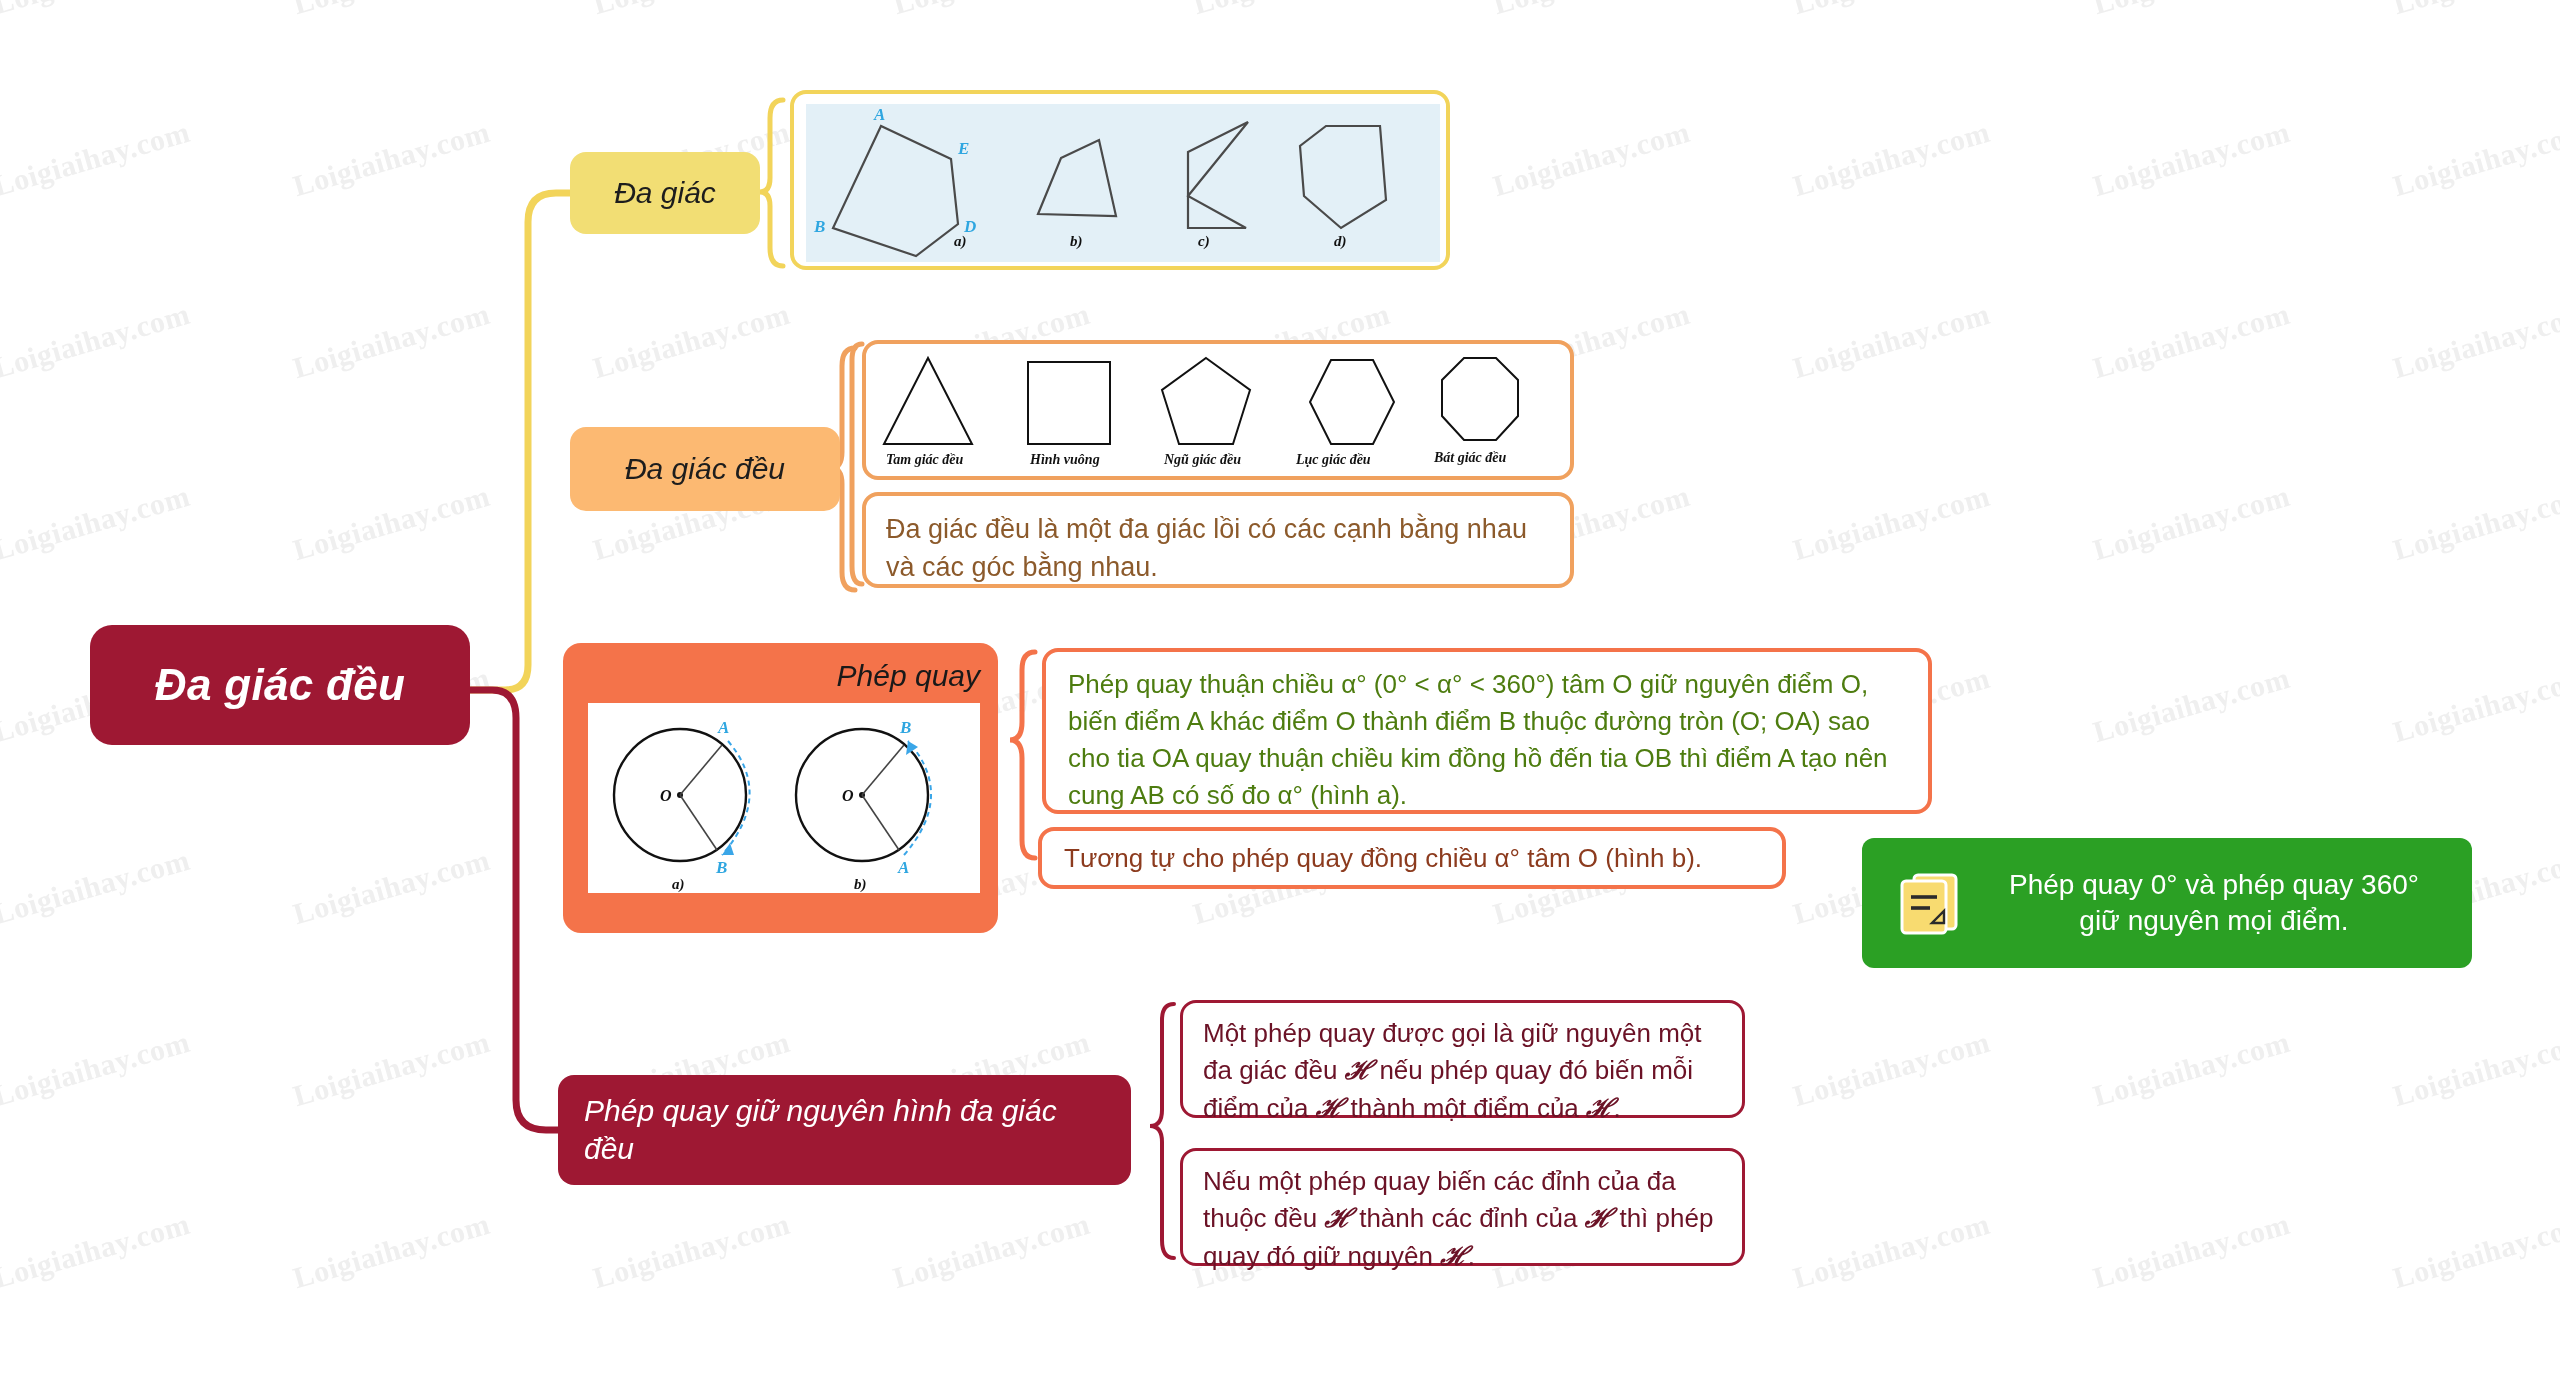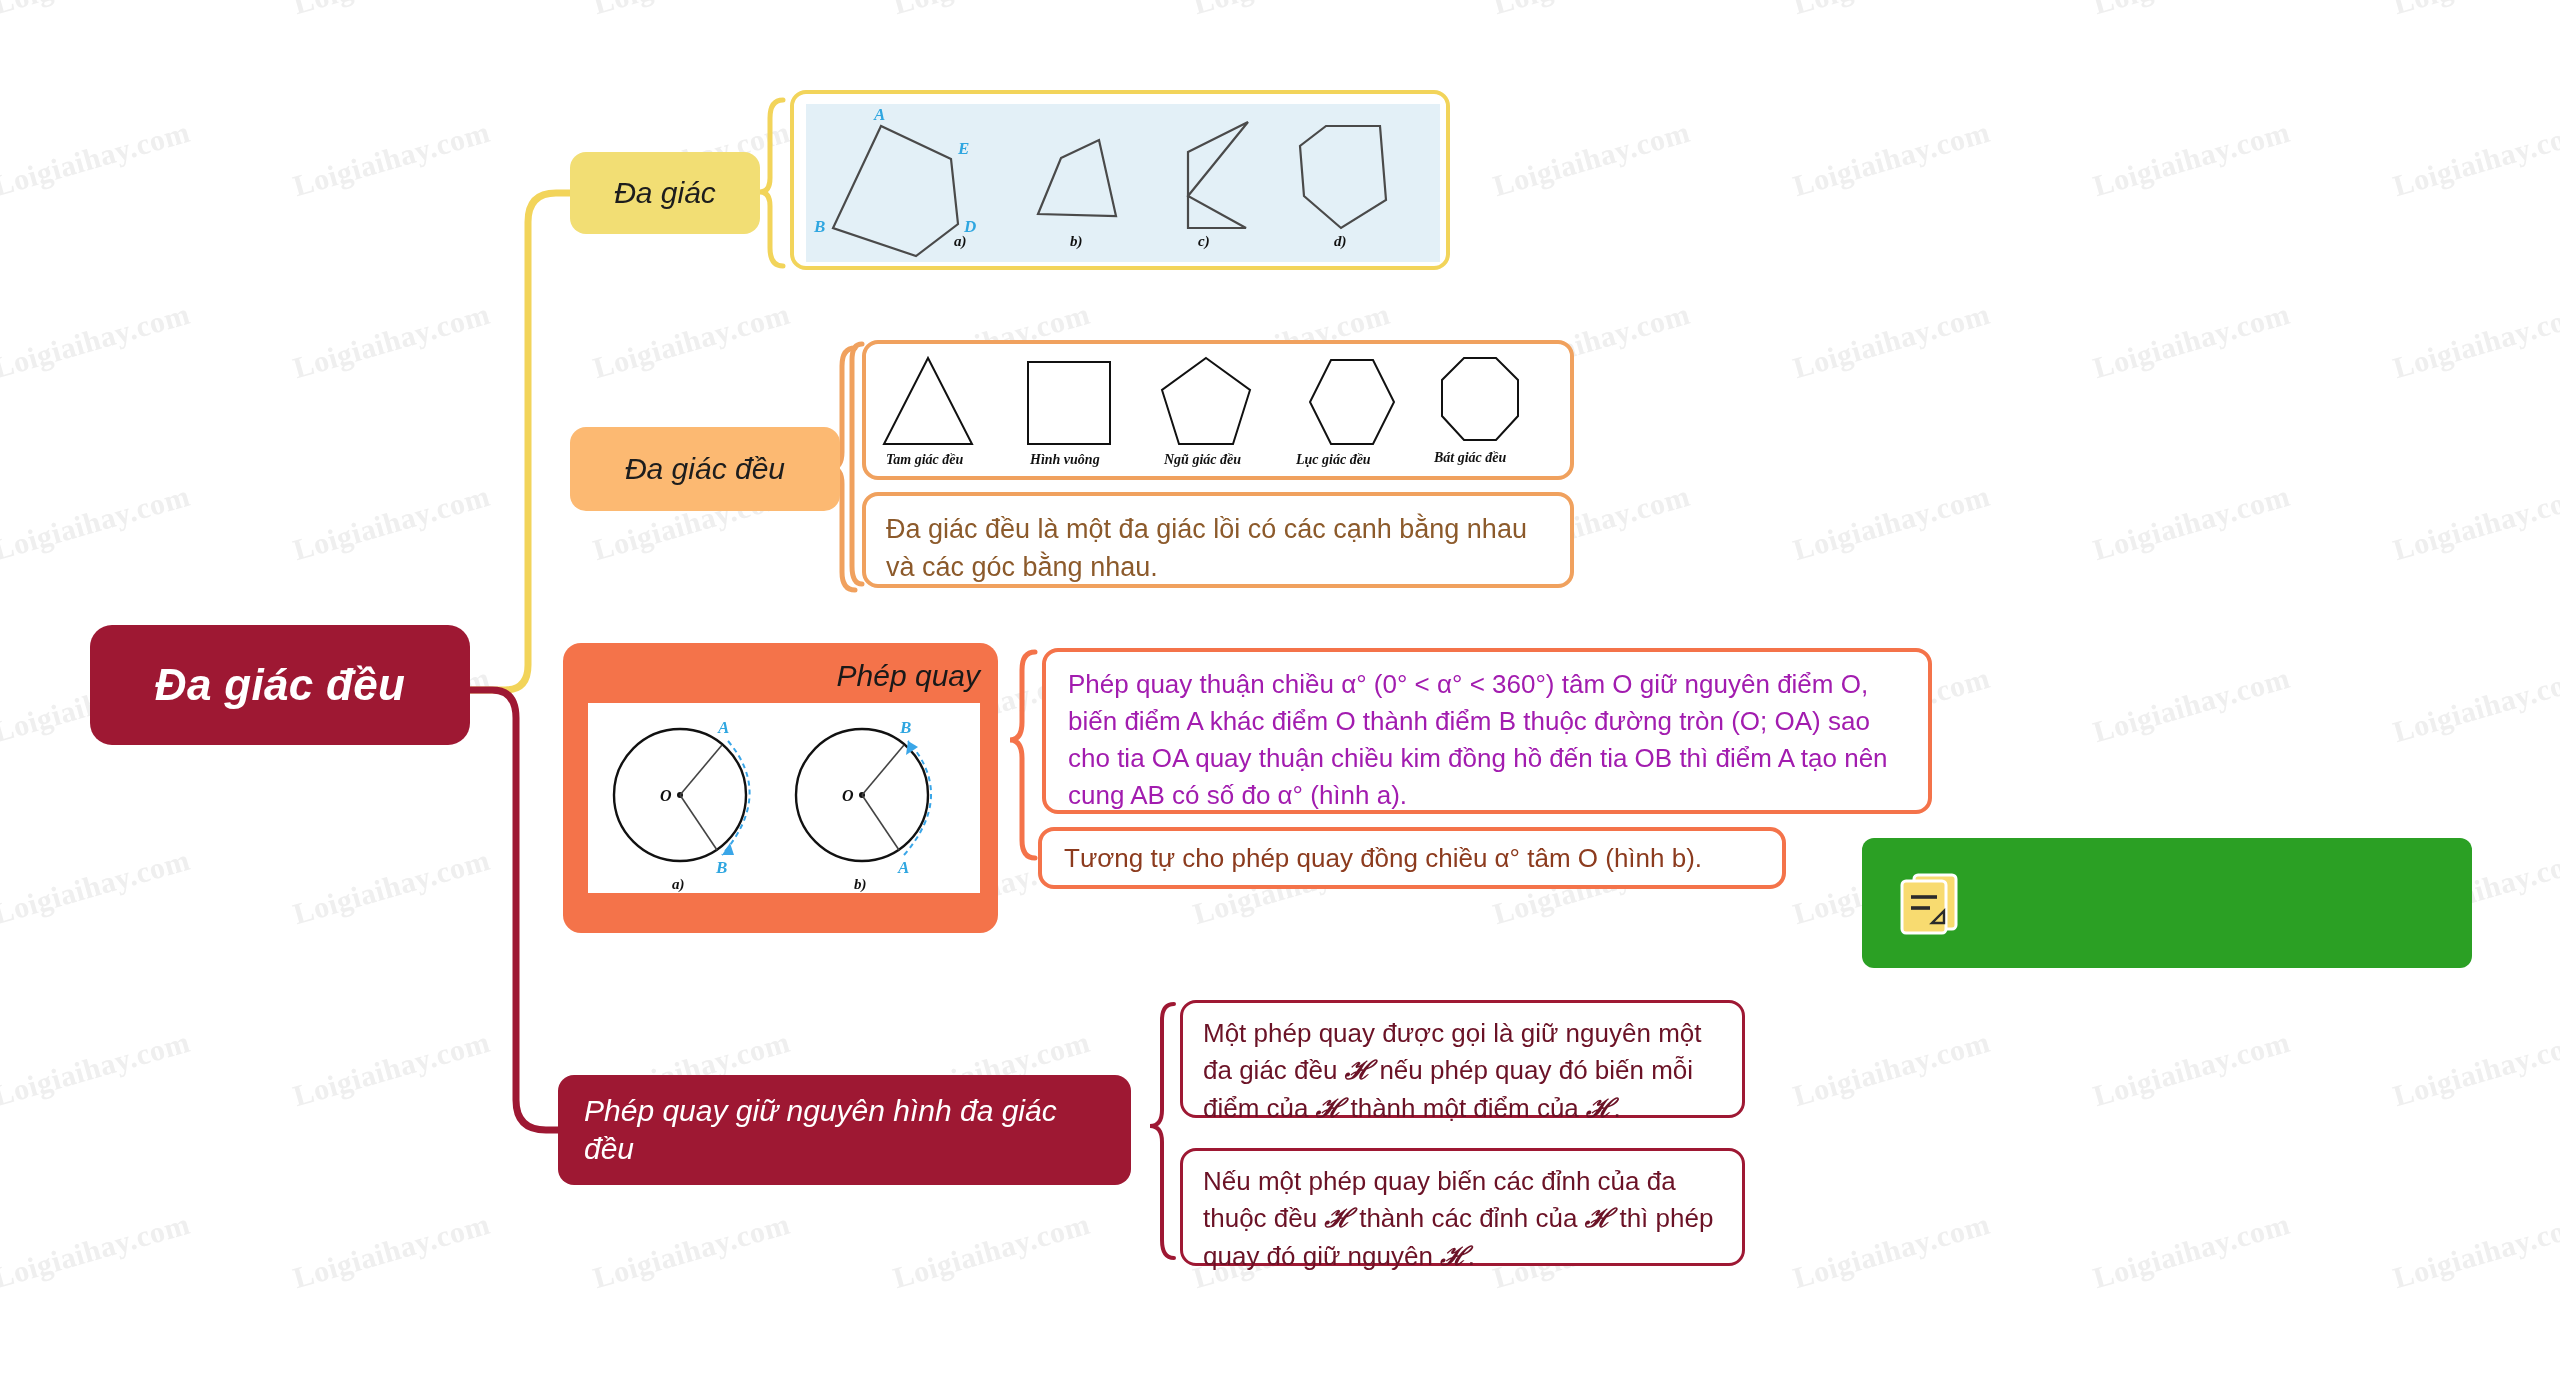--- a/index.html
+++ b/index.html
@@ -104,21 +104,21 @@
     left:862px;top:492px;width:712px;height:96px;
     border:4px solid #f0a15e;padding:14px 20px;
   }
   #card-regular-def .card-text{color:#8c5a2b;}
 
   
   #card-rot-1{
     left:1042px;top:648px;width:890px;height:166px;
     border:4px solid #f4734a;padding:14px 22px;
   }
-  #card-rot-1 .card-text{color:#a21caf;font-size:26px;}
+  #card-rot-1 .card-text{color:#4d7c0f;font-size:26px;}
 
   
   #card-rot-2{
     left:1038px;top:827px;width:748px;height:62px;
     border:4px solid #f4734a;padding:0 22px;
     display:flex;align-items:center;
   }
   #card-rot-2 .card-text{color:#8c3b1e;font-size:26px;}
 
   
@@ -360,20 +360,21 @@
 </div>
 
 <div id="note-green">
   <svg width="68" height="72" viewBox="0 0 68 72">
     <rect x="18" y="8" width="42" height="54" rx="4" fill="#f8db70" stroke="#ffffff" stroke-width="3"></rect>
     <rect x="6" y="14" width="44" height="52" rx="4" fill="#f8db70" stroke="#ffffff" stroke-width="3"></rect>
     <line x1="15" y1="30" x2="41" y2="30" stroke="#2b2b2b" stroke-width="3.6"></line>
     <line x1="15" y1="41" x2="34" y2="41" stroke="#2b2b2b" stroke-width="3.6"></line>
     <path d="M 36 56 L 48 56 L 48 44 Z" fill="#f8db70" stroke="#2b2b2b" stroke-width="2.4"></path>
   </svg>
+  <div class="note-text">Phép quay 0° và phép quay 360° giữ nguyên mọi điểm.</div>
 </div>
 
 <div class="node" id="node-b4">
   <span class="node-label">Phép quay giữ nguyên hình đa giác đều</span>
 </div>
 
 <div class="card" id="card-inv-1">
   <div class="card-text"><span>Một phép quay được gọi là giữ nguyên một đa giác đều </span><span class="scriptH">ℋ</span><span> nếu phép quay đó biến mỗi điểm của </span><span class="scriptH">ℋ</span><span> thành một điểm của </span><span class="scriptH">ℋ</span><span>.</span></div>
 </div>
 

